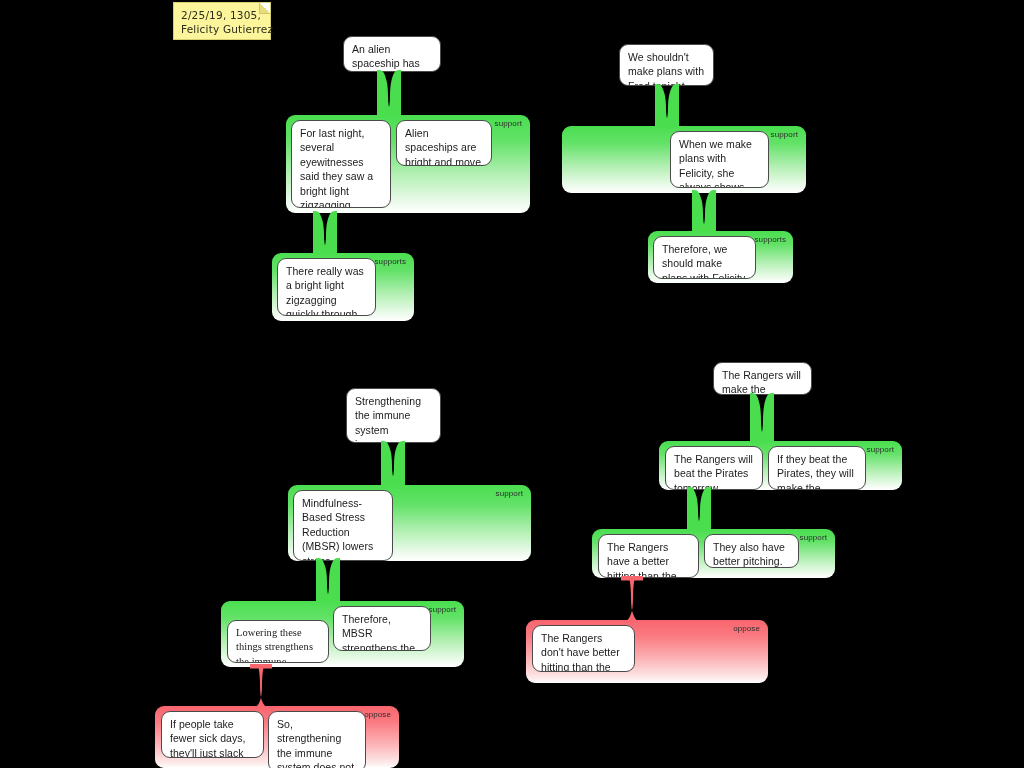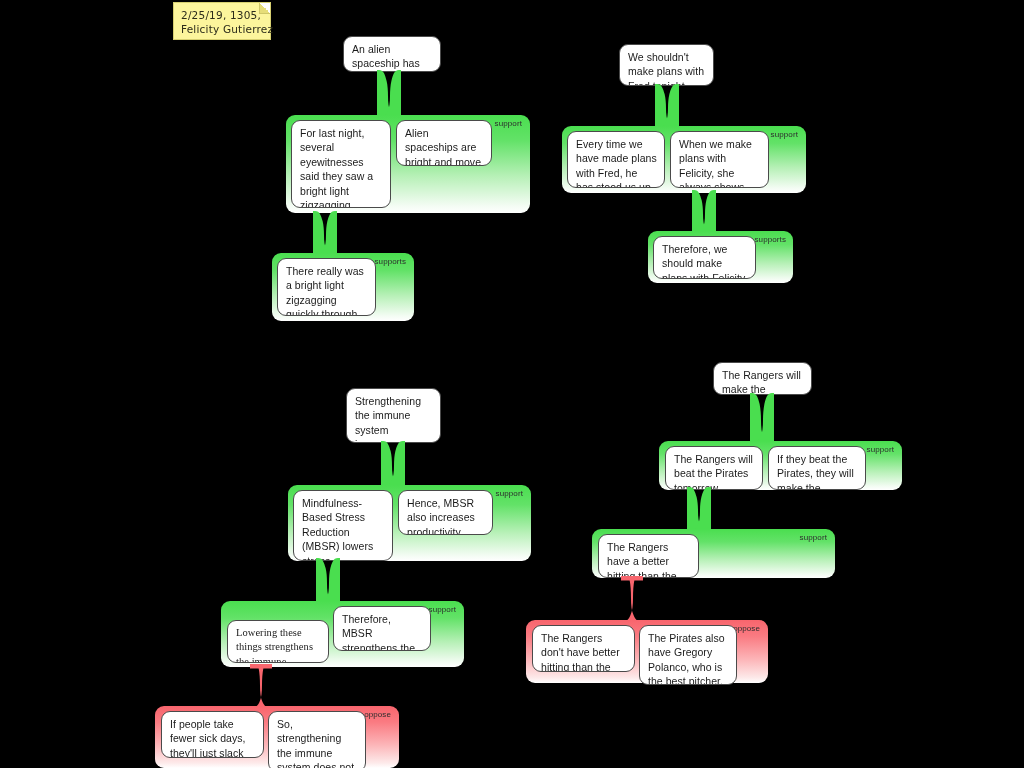--- a/index.html
+++ b/index.html
@@ -120,21 +120,20 @@
 
   <div class="conn" style="left:655px;top:84px;width:24px;height:45px;">
     <svg width="24" height="45" viewBox="0 0 24 45">
       <path fill="#4ade4f" d="M2,0 C7,0 8,5 9.6,10 C10.6,14 11,19 11,24 C11,30 11.6,35 13.5,39 C15.4,43.5 18,45 24,45 L0,45 L0,0 Z"></path>
       <path fill="#4ade4f" d="M22,0 C17,0 16,5 14.4,10 C13.4,14 13,19 13,24 C13,30 12.4,35 10.5,39 C8.6,43.5 6,45 0,45 L24,45 L24,0 Z"></path>
     </svg>
   </div>
 
   <div class="panel support" style="left:546px;top:126px;width:244px;height:67px;">
     <span class="ptag" style="right:8px;">support</span>
-    <div class="claim" style="left:5px;top:5px;width:98px;height:57px;">Every time we have made plans with Fred, he has stood us up.</div>
     <div class="claim" style="left:108px;top:5px;width:99px;height:57px;">When we make plans with Felicity, she always shows up.</div>
   </div>
 
   <div class="conn" style="left:692px;top:190px;width:24px;height:45px;">
     <svg width="24" height="45" viewBox="0 0 24 45">
       <path fill="#4ade4f" d="M2,0 C7,0 8,5 9.6,10 C10.6,14 11,19 11,24 C11,30 11.6,35 13.5,39 C15.4,43.5 18,45 24,45 L0,45 L0,0 Z"></path>
       <path fill="#4ade4f" d="M22,0 C17,0 16,5 14.4,10 C13.4,14 13,19 13,24 C13,30 12.4,35 10.5,39 C8.6,43.5 6,45 0,45 L24,45 L24,0 Z"></path>
     </svg>
   </div>
 
@@ -148,21 +147,20 @@
   <div class="conn" style="left:381px;top:441px;width:24px;height:46px;">
     <svg width="24" height="46" viewBox="0 0 24 46">
       <path fill="#4ade4f" d="M2,0 C7,0 8,5 9.6,10 C10.6,14 11,19 11,25 C11,31 11.6,36 13.5,40 C15.4,44.5 18,46 24,46 L0,46 L0,0 Z"></path>
       <path fill="#4ade4f" d="M22,0 C17,0 16,5 14.4,10 C13.4,14 13,19 13,25 C13,31 12.4,36 10.5,40 C8.6,44.5 6,46 0,46 L24,46 L24,0 Z"></path>
     </svg>
   </div>
 
   <div class="panel support" style="left:272px;top:485px;width:243px;height:76px;">
     <span class="ptag" style="right:8px;">support</span>
     <div class="claim" style="left:5px;top:5px;width:100px;height:71px;">Mindfulness-Based Stress Reduction (MBSR) lowers stress, depression, and anxiety.</div>
-    <div class="claim" style="left:110px;top:5px;width:95px;height:45px;">Hence, MBSR also increases productivity</div>
   </div>
 
   <div class="conn" style="left:316px;top:558px;width:24px;height:47px;">
     <svg width="24" height="47" viewBox="0 0 24 47">
       <path fill="#4ade4f" d="M2,0 C7,0 8,5 9.6,10 C10.6,14 11,19 11,25 C11,32 11.6,37 13.5,41 C15.4,45.5 18,47 24,47 L0,47 L0,0 Z"></path>
       <path fill="#4ade4f" d="M22,0 C17,0 16,5 14.4,10 C13.4,14 13,19 13,25 C13,32 12.4,37 10.5,41 C8.6,45.5 6,47 0,47 L24,47 L24,0 Z"></path>
     </svg>
   </div>
 
   <div class="panel support" style="left:205px;top:601px;width:243px;height:66px;">
@@ -202,28 +200,28 @@
   <div class="conn" style="left:687px;top:487px;width:24px;height:45px;">
     <svg width="24" height="45" viewBox="0 0 24 45">
       <path fill="#4ade4f" d="M2,0 C7,0 8,5 9.6,10 C10.6,14 11,19 11,24 C11,30 11.6,35 13.5,39 C15.4,43.5 18,45 24,45 L0,45 L0,0 Z"></path>
       <path fill="#4ade4f" d="M22,0 C17,0 16,5 14.4,10 C13.4,14 13,19 13,24 C13,30 12.4,35 10.5,39 C8.6,43.5 6,45 0,45 L24,45 L24,0 Z"></path>
     </svg>
   </div>
 
   <div class="panel support" style="left:576px;top:529px;width:243px;height:49px;">
     <span class="ptag" style="right:8px;">support</span>
     <div class="claim" style="left:6px;top:5px;width:101px;height:44px;">The Rangers have a better hitting than the Pirates.</div>
+    <div class="claim" style="left:112px;top:5px;width:95px;height:34px;">They also have better pitching.</div>
   </div>
 
   <div class="conn" style="left:620px;top:576px;width:24px;height:46px;">
     <svg width="24" height="46" viewBox="0 0 24 46">
       <rect x="1" y="0" width="22" height="4.5" fill="#f8656d"></rect>
       <path fill="#f8656d" d="M9.6,4 C10.6,9 11,15 11,22 C11,29 11.6,35 13.5,39 C15.4,44 18,46 24,46 L0,46 C6,46 8.6,44 10.5,39 C12.4,35 13,29 13,22 C13,15 13.4,9 14.4,4 Z"></path>
     </svg>
   </div>
 
   <div class="panel oppose" style="left:510px;top:620px;width:242px;height:63px;">
     <span class="ptag" style="right:8px;">oppose</span>
     <div class="claim" style="left:6px;top:5px;width:103px;height:47px;">The Rangers don't have better hitting than the Pirates</div>
-    <div class="claim" style="left:113px;top:5px;width:98px;height:60px;">The Pirates also have Gregory Polanco, who is the best pitcher.</div>
   </div>
 
 </div>
 
 </body></html>

